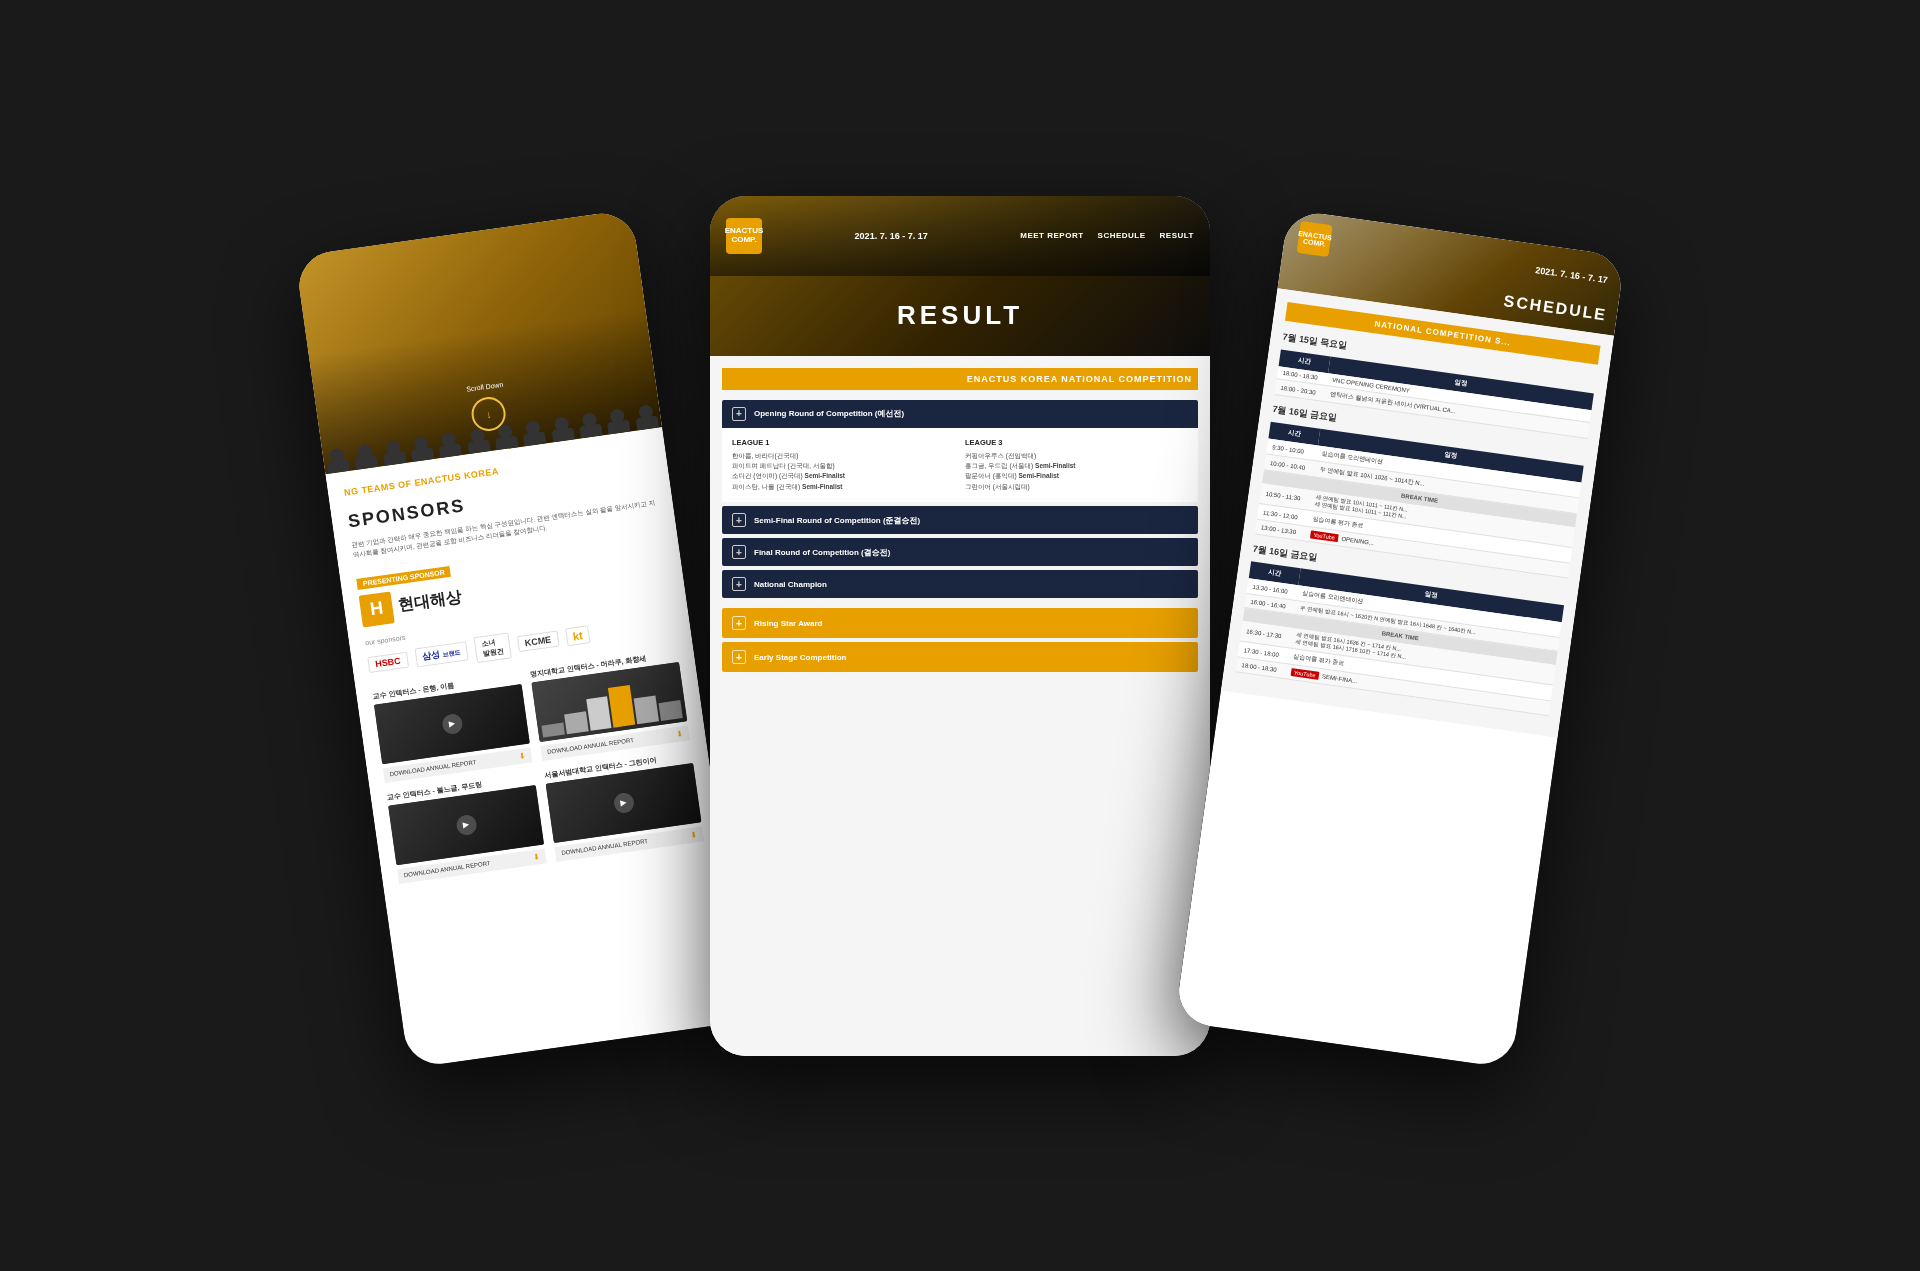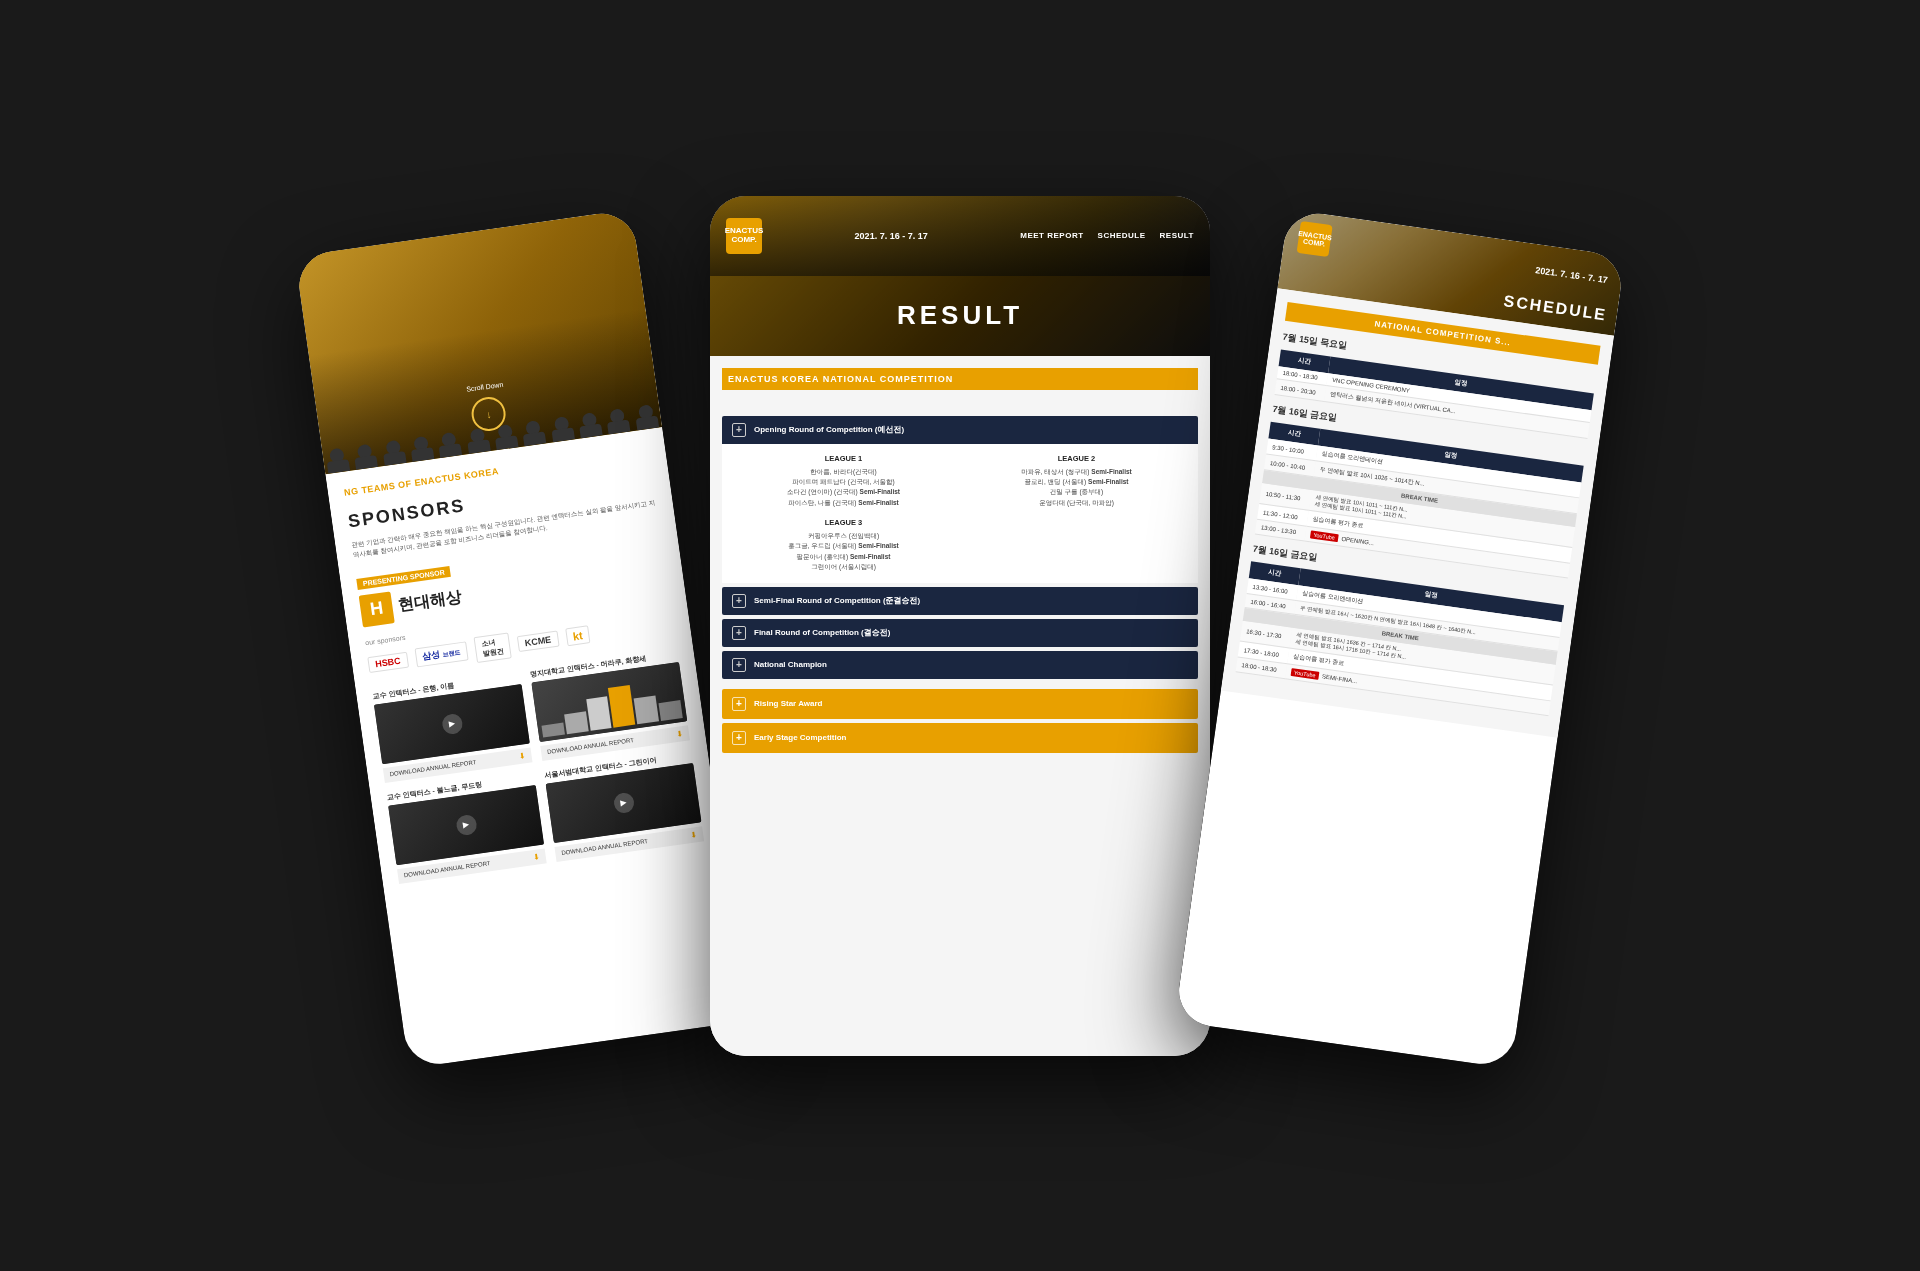--- a/index.html
+++ b/index.html
@@ -374,26 +374,26 @@
 
     .center-main {
       background: #f5f5f5;
       padding: 12px;
       flex: 1;
       overflow: hidden;
     }
     .section-title-bar {
       background: #e8a000;
       color: #fff;
-      text-align: left;
+      text-align: right;
       font-size: 9px;
       font-weight: bold;
       padding: 6px;
       letter-spacing: 1px;
-      margin-bottom: 26px;
+      margin-bottom: 10px;
     }
     .accordion-item {
       background: #1a2640;
       color: #fff;
       margin-bottom: 4px;
       border-radius: 2px;
     }
     .accordion-header {
       display: flex;
       align-items: center;
@@ -411,21 +411,20 @@
       align-items: center;
       justify-content: center;
       font-size: 10px;
       color: #ccc;
       flex-shrink: 0;
     }
     .accordion-content {
       background: #fff;
       color: #333;
       padding: 10px;
-      text-align: center;
     }
     .leagues-grid {
       display: grid;
       grid-template-columns: 1fr 1fr;
       gap: 10px;
     }
     .league-col h4 {
       font-size: 7.5px;
       font-weight: bold;
       color: #222;
@@ -769,29 +768,20 @@
               <div class="league-col">
                 <h4>LEAGUE 1</h4>
                 <p>
                   한아름, 바라다(건국대)<br>
                   파이트며 패트남다 (건국대, 서울함)<br>
                   소다건 (연이마) (건국대) <span class="semi-finalist">Semi-Finalist</span><br>
                   파이스탄, 나를 (건국대) <span class="semi-finalist">Semi-Finalist</span>
                 </p>
               </div>
               <div class="league-col">
-                <h4>LEAGUE 2</h4>
-                <p>
-                  마파유, 태상서 (청구대) <span class="semi-finalist">Semi-Finalist</span><br>
-                  끌로리, 밴딩 (서울대) <span class="semi-finalist">Semi-Finalist</span><br>
-                  건밀 구를 (중부대)<br>
-                  운영다대 (단국대, 마파암)
-                </p>
-              </div>
-              <div class="league-col">
                 <h4>LEAGUE 3</h4>
                 <p>
                   커핑아우루스 (전임백대)<br>
                   홍그글, 우드림 (서울대) <span class="semi-finalist">Semi-Finalist</span><br>
                   팔문아너 (홍익대) <span class="semi-finalist">Semi-Finalist</span><br>
                   그런이어 (서울시립대)
                 </p>
               </div>
             </div>
           </div>

